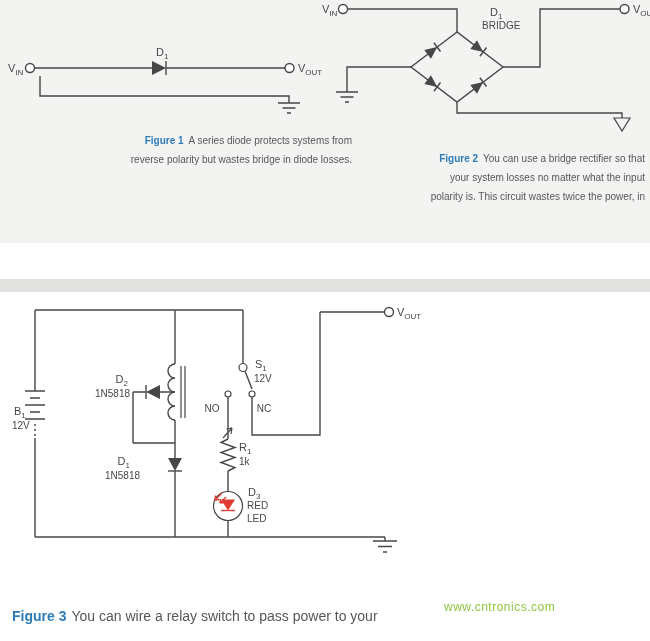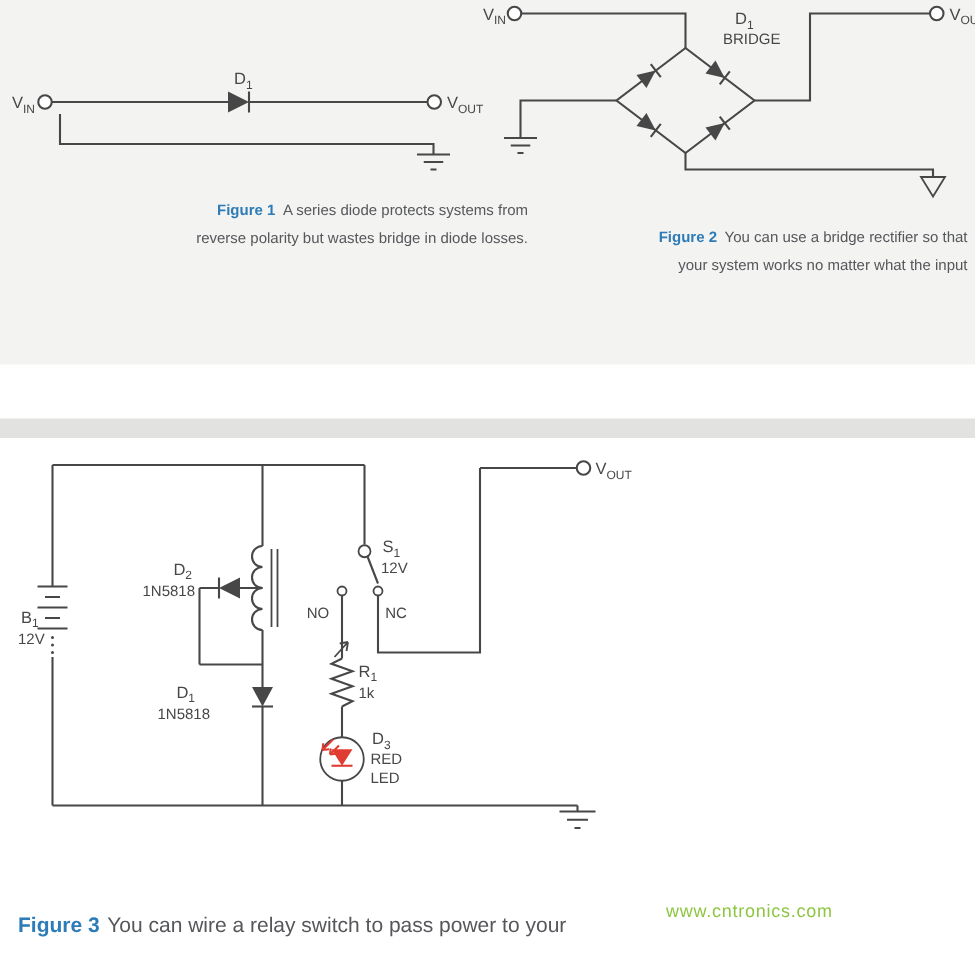--- a/index.html
+++ b/index.html
@@ -101,21 +101,22 @@
     </g>
   </svg>
 
   <div class="caption cap-sm" style="left:12px; top:131px; width:340px;">
     <div class="cap-line"><span class="cap-title">Figure 1</span><span>A series diode protects systems from</span></div>
     <div class="cap-line">reverse polarity but wastes bridge in diode losses.</div>
   </div>
 
   <div class="caption cap-sm" style="left:335px; top:149px; width:310px;">
     <div class="cap-line"><span class="cap-title">Figure 2</span><span>You can use a bridge rectifier so that</span></div>
-    <div class="cap-line">your system works no matter what the input</div>
+    <div class="cap-line">your system losses no matter what the input</div>
+    <div class="cap-line">polarity is. This circuit wastes twice the power, in</div>
   </div>
 
   <svg class="schematic" style="left:10px; top:295px;" width="432" height="275" viewBox="0 0 432 275">
     <g>
       <path class="wire" d="M25,15 H233"></path>
       <path class="wire" d="M25,15 V96 M25,143 V242"></path>
       <path class="wire" d="M25,242 H375"></path>
       <path class="wire" d="M165,15 V69 M165,125 V163 M165,176 V242"></path>
       <path class="wire" d="M123,97 H136 M150,97 H165 M123,97 V148 M123,148 H165"></path>
       <path class="wire" d="M233,15 V68"></path>

